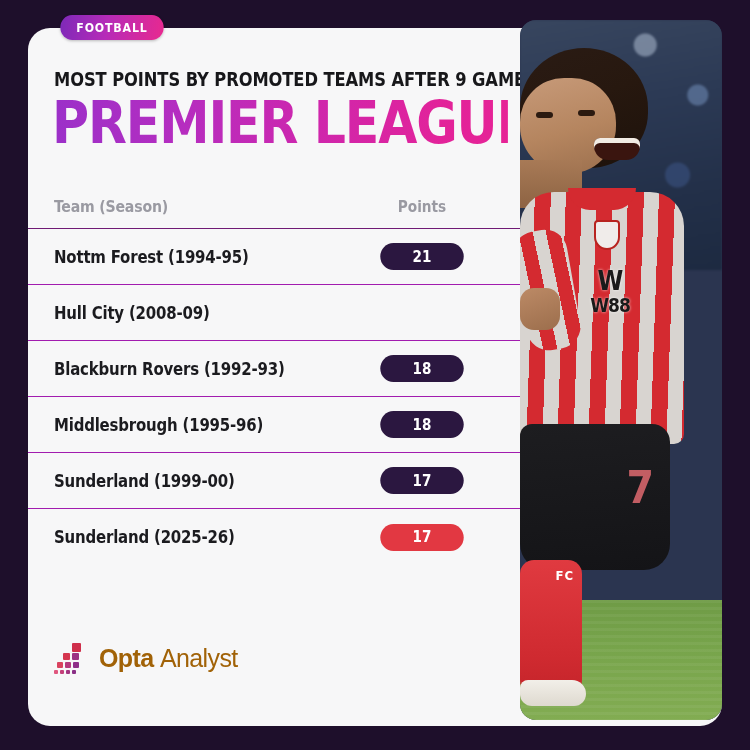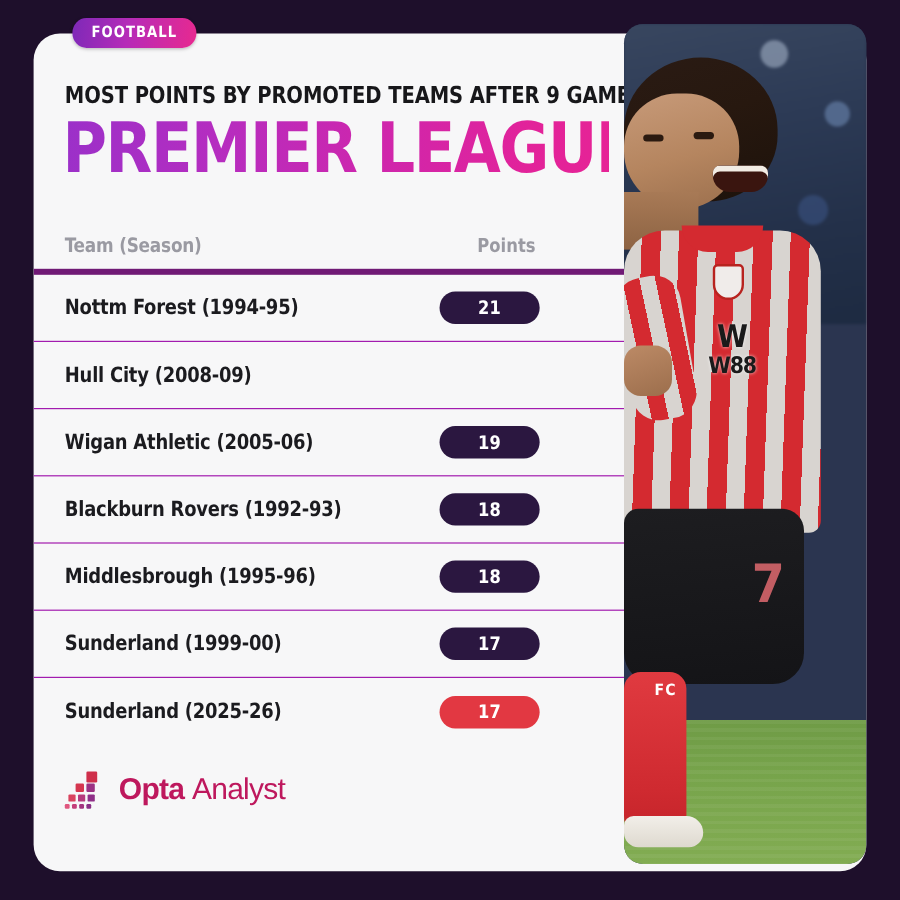--- a/index.html
+++ b/index.html
@@ -87,21 +87,21 @@
     left:0; top:157px;
     width:492px;
   }
   .row {
     position:relative;
     height:56px;
     display:flex;
     align-items:center;
     border-bottom:1px solid #a21caf;
   }
-  .row.header { height:44px; border-bottom:5px solid #701a75; }
+  .row.header { height:44px; border-bottom:1px solid #701a75; }
   .row.last { border-bottom:none; }
 
   .cell-team {
     position:absolute;
     left:26px;
     font-size:17.5px;
     font-weight:bold;
     color:#1b1b1f;
     letter-spacing:-0.2px;
     white-space:nowrap;
@@ -123,21 +123,21 @@
     color:#9a9aa2;
     font-family:"DejaVu Sans Condensed","Liberation Sans",sans-serif;
     transform:scaleX(0.95);
   }
 
   .badge-wrap {
     position:absolute;
     left:337px;
     width:114px;
     display:flex;
-    justify-content:flex-start;
+    justify-content:center;
   }
   .badge {
     width:86px; height:27px;
     border-radius:14px;
     display:flex; align-items:center; justify-content:center;
     color:#ffffff;
     font-size:15.5px;
     font-weight:bold;
     letter-spacing:0.2px;
     font-family:"DejaVu Sans Condensed","Liberation Sans",sans-serif;
@@ -155,21 +155,21 @@
     position:relative;
   }
   #logo-mark i {
     position:absolute;
     display:block;
     border-radius:1px;
   }
   #logo-text {
     font-size:25px;
     letter-spacing:-0.6px;
-    color:#be185d;
+    color:#a16207;
     white-space:nowrap;
     font-family:"Liberation Sans",sans-serif;
   }
   #logo-text .b { font-weight:bold; }
   #logo-text .l { font-weight:normal; }
 
   
   #photo {
     position:absolute;
     left:520px; top:20px;
@@ -266,21 +266,21 @@
     border-radius:12px 18px 26px 26px;
     background:linear-gradient(175deg,#1d1d20 0%,#141417 100%);
   }
   .shortnum {
     position:absolute; top:38px; right:16px;
     color:#e06a70; font-size:44px; font-weight:bold;
     font-family:"DejaVu Sans Condensed","Liberation Sans",sans-serif;
     opacity:.85;
   }
   .sock {
-    top:540px; left:60px; width:52px; height:140px;
+    top:540px; left:60px; width:62px; height:140px;
     border-radius:14px 14px 20px 20px;
     background:linear-gradient(180deg,#e03a40 0%,#cf2a30 70%,#c32329 100%);
   }
   .sock .fc {
     position:absolute; top:8px; right:8px;
     color:#fff; font-size:13px; font-weight:bold;
     letter-spacing:1px;
     font-family:"DejaVu Sans Condensed","Liberation Sans",sans-serif;
   }
   .boot {
@@ -321,26 +321,20 @@
         <div class="cell-team">Nottm Forest (1994-95)</div>
         <div class="badge-wrap">
           <span class="badge" style="background:#2b1740;">21</span>
         </div>
       </div>
 
       <div class="row">
         <div class="cell-team">Hull City (2008-09)</div>
       </div>
 
-      <div class="row">
-        <div class="cell-team">Wigan Athletic (2005-06)</div>
-        <div class="badge-wrap">
-          <span class="badge" style="background:#2b1740;">19</span>
-        </div>
-      </div>
 
       <div class="row">
         <div class="cell-team">Blackburn Rovers (1992-93)</div>
         <div class="badge-wrap">
           <span class="badge" style="background:#2b1740;">18</span>
         </div>
       </div>
 
       <div class="row">
         <div class="cell-team">Middlesbrough (1995-96)</div>

